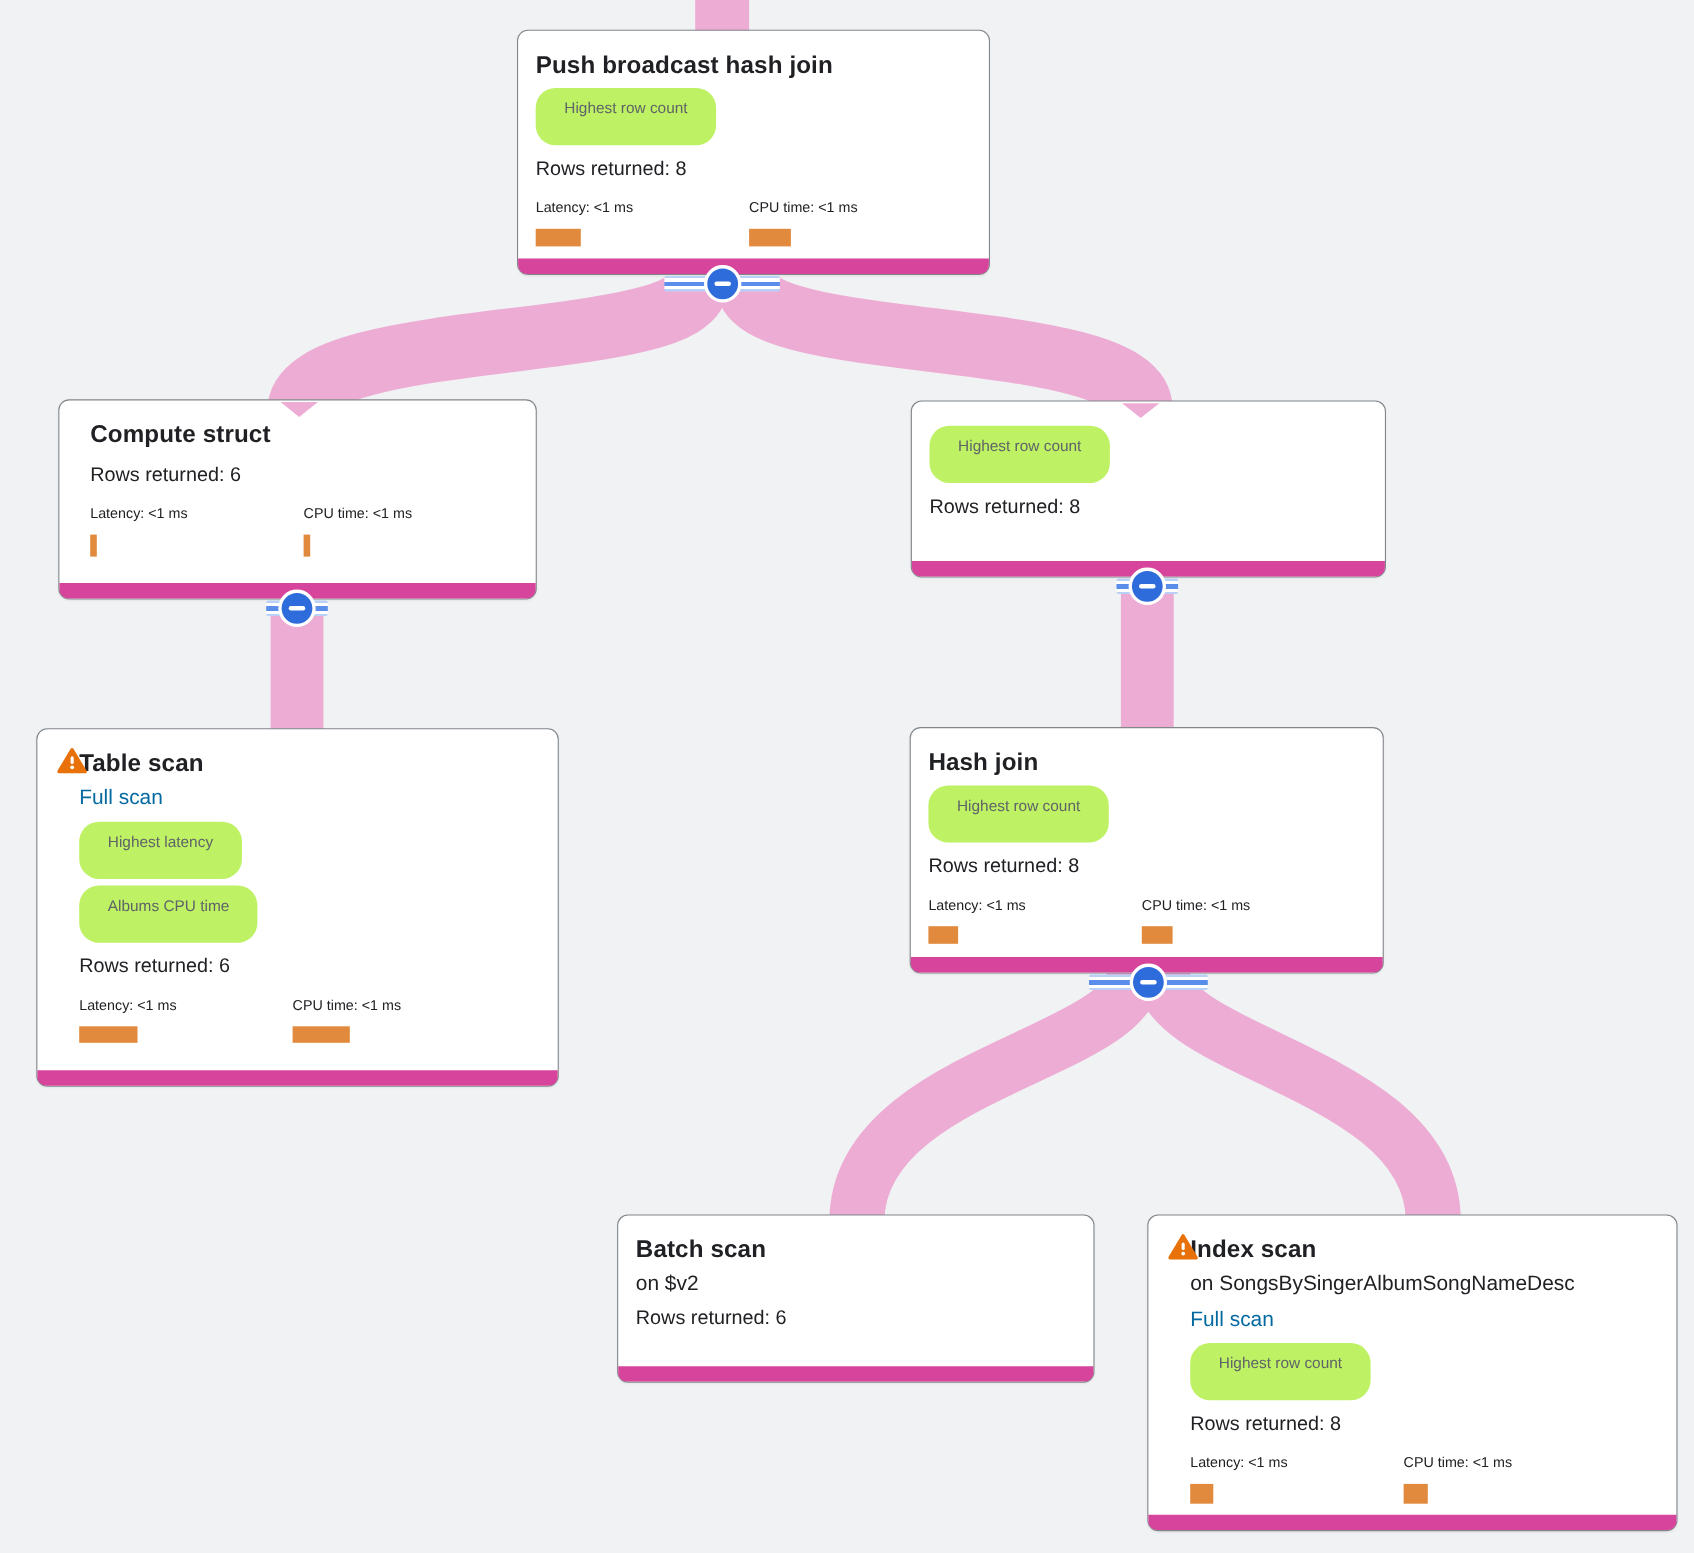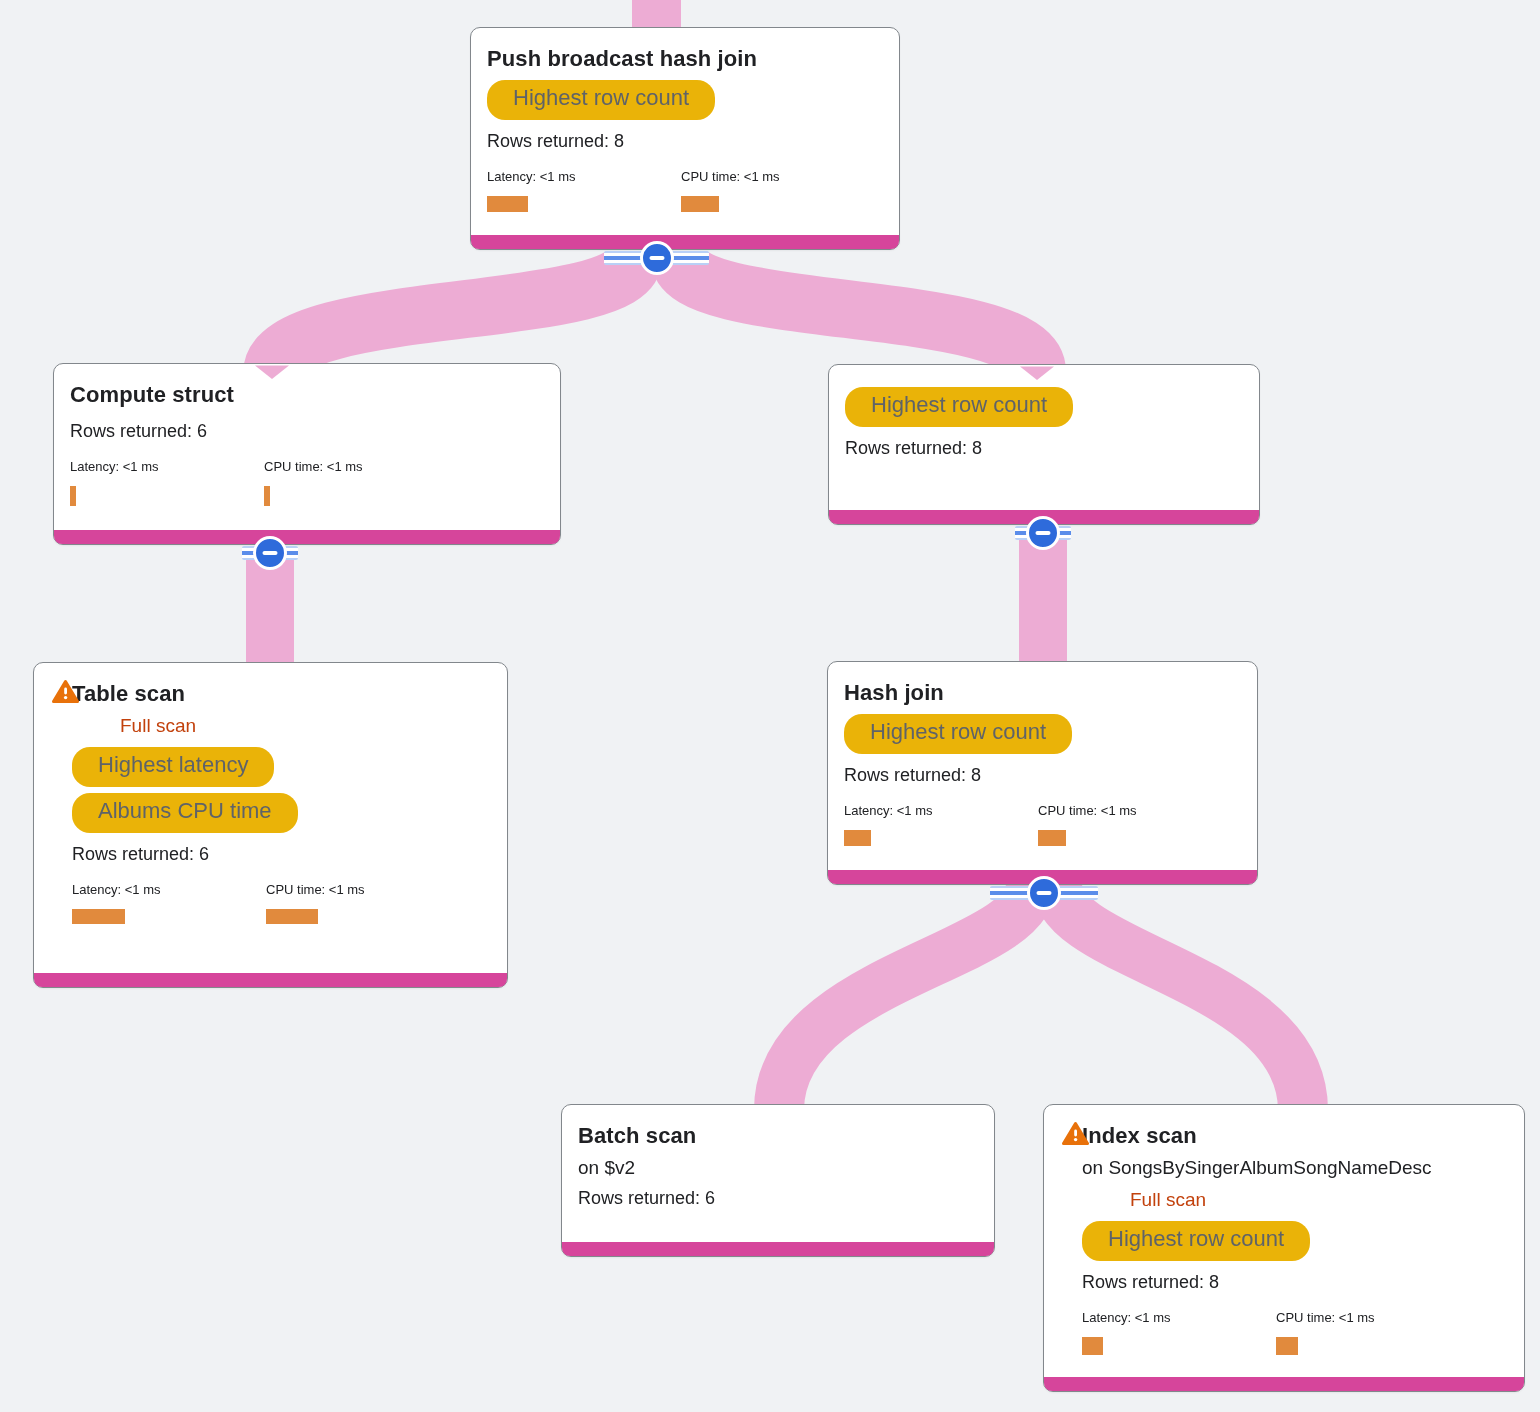--- a/index.html
+++ b/index.html
@@ -15,39 +15,39 @@
   .card{
     position:absolute;z-index:1;background:#fff;
     border:1.5px solid #82878C;border-radius:10px;box-sizing:border-box;
     box-shadow:0 1px 2px rgba(0,0,0,0.05);
   }
   .card-content{padding:16px 16px 0 16px;}
   .card.has-icon .card-content{padding-left:38px;}
   .warn{position:absolute;left:18px;top:16px;width:27px;height:25px;}
   .title{font-size:22px;line-height:30px;font-weight:700;letter-spacing:.1px;}
   .subtitle{font-size:19px;line-height:30px;margin-top:2px;}
-  .muted{color:#c2410c;margin-left:48px;}
+  .muted{color:#0369a1;}
   .badge-row{margin-top:6px;}
   .badge{
-    display:inline-block;height:40px;line-height:36px;padding:0 26px;
-    border-radius:18px;background:#eab308;color:#5F6368;font-size:22px;font-weight:500;
+    display:inline-block;height:52px;line-height:36px;padding:0 26px;
+    border-radius:18px;background:#bef264;color:#5F6368;font-size:14px;font-weight:500;
   }
   .rows{font-size:18px;line-height:30px;margin-top:6px;}
   .metrics{display:flex;margin-top:8px;}
   .metric{width:194px;}
   .metric-label{font-size:13px;line-height:26px;}
   .bar{background:#E18A3D;margin-top:6px;}
   .footer{
     position:absolute;left:0;right:0;bottom:0;height:14px;
     background:#D6459B;border-radius:0 0 8px 8px;
   }
 
   
   #card-root      {left:440px; top:27px;   width:430px; height:223px;margin-left:30px;}
-  #card-compute   {left:53px;  top:363px;  width:508px; height:182px;}
+  #card-compute   {left:53px;  top:363px;  width:435px; height:182px;padding-left:12px;}
   #card-table     {left:33px;  top:662px;  width:475px; height:326px;}
   #card-serialize {left:828px; top:364px;  width:432px; height:161px;}
   #card-hash      {left:827px; top:661px;  width:431px; height:224px;}
   #card-batch     {left:561px; top:1104px; width:434px; height:153px;}
   #card-index     {left:1043px;top:1104px; width:482px; height:288px;}
 
   
   .connector{position:absolute;z-index:3;height:14px;}
   .stripes{
     position:absolute;left:0;right:0;top:0;height:14px;border-radius:2px;

